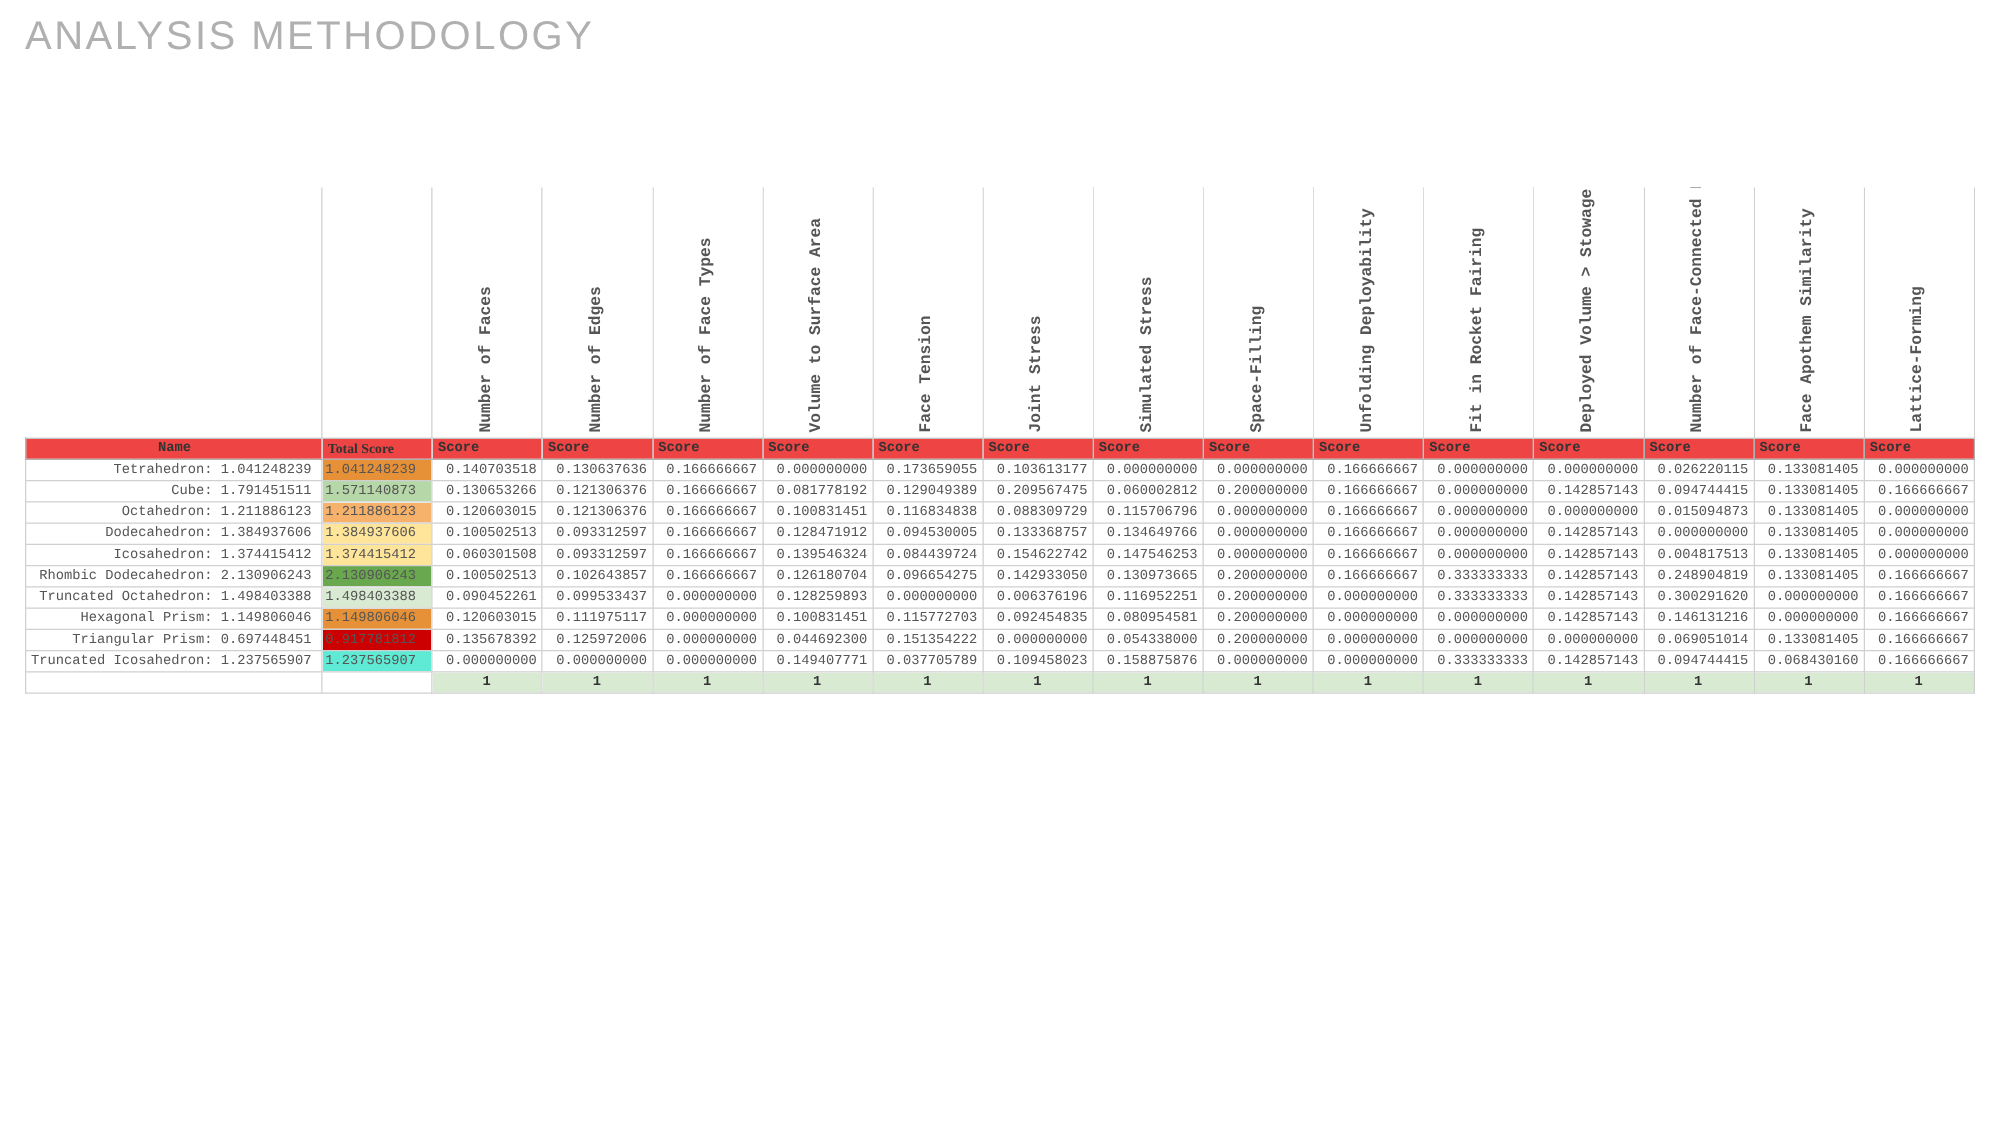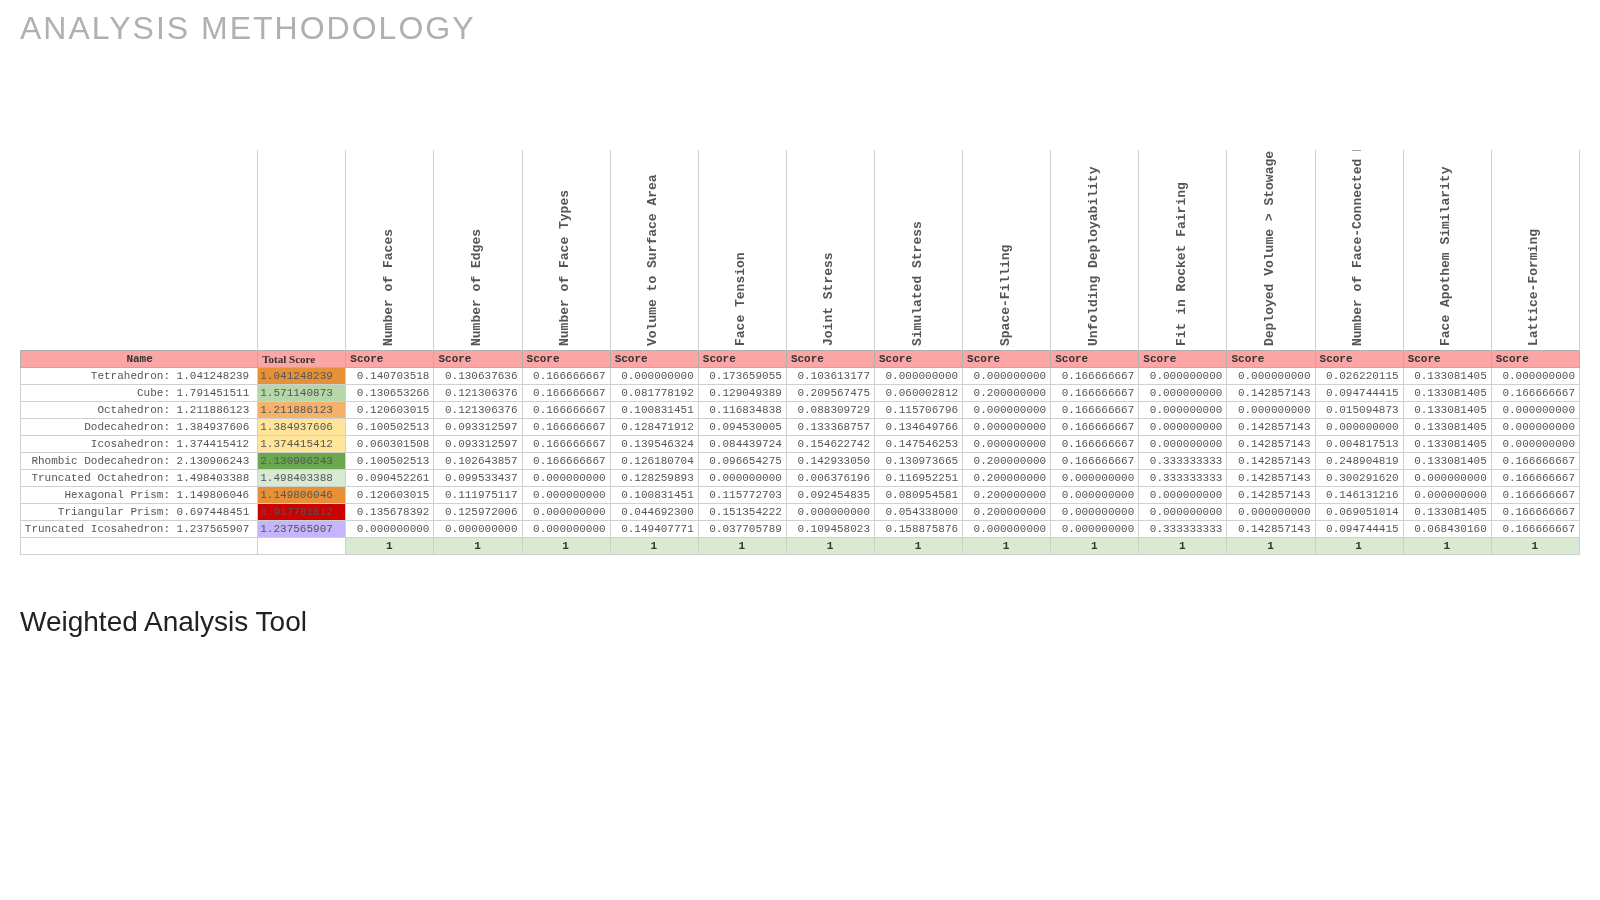--- a/index.html
+++ b/index.html
@@ -77,21 +77,21 @@
     font-size: 13px;
     width: 195px;
     text-align: left;
     margin-left: 6px;
   }
   tr.hd1 th.blank { border-left: none; }
   tr.hd1 th.blank + th.blank { border-left: 1px solid #d0d0d0; }
 
   
   tr.hd2 th {
-    background: #fca5a5;
+    background: #ef4444;
     font-weight: bold;
     font-family: "Courier New", Courier, monospace;
     font-size: 11px;
     text-align: left;
     padding-left: 4px;
     border: 1px solid #b0b0b0;
     color: #333;
   }
   tr.hd2 th.name  { text-align: center; }
   tr.hd2 th.total { text-align: left; font-family: Liberation Serif, serif; }
@@ -111,21 +111,20 @@
   tr.weights td.name, tr.weights td.total {
     background: #fff;
     font-weight: normal;
   }
 </style>
 </head>
 <body>
 <div class="slide">
 
 <div class="title">ANALYSIS METHODOLOGY</div>
-<div class="caption">Weighted Analysis Tool</div>
 
 <div class="table-wrap">
   <table>
     <colgroup>
       <col class="name">
           <col class="total">
       <col class="score">
           <col class="score">
           <col class="score">
           <col class="score">
@@ -364,21 +363,21 @@
             <td>0.200000000</td>
             <td>0.000000000</td>
             <td>0.000000000</td>
             <td>0.000000000</td>
             <td>0.069051014</td>
             <td>0.133081405</td>
             <td>0.166666667</td>
           </tr>
           <tr>
             <td class="name">Truncated Icosahedron: 1.237565907</td>
-            <td class="total" style="background:#c4b5fd">1.237565907</td>
+            <td class="total" style="background:#5eead4">1.237565907</td>
             <td>0.000000000</td>
             <td>0.000000000</td>
             <td>0.000000000</td>
             <td>0.149407771</td>
             <td>0.037705789</td>
             <td>0.109458023</td>
             <td>0.158875876</td>
             <td>0.000000000</td>
             <td>0.000000000</td>
             <td>0.333333333</td>

